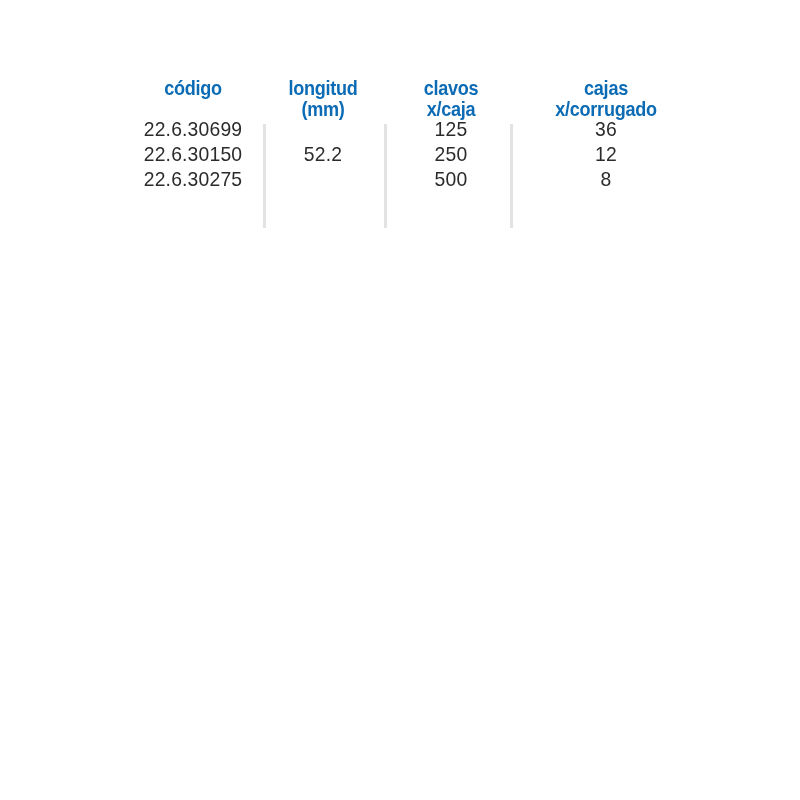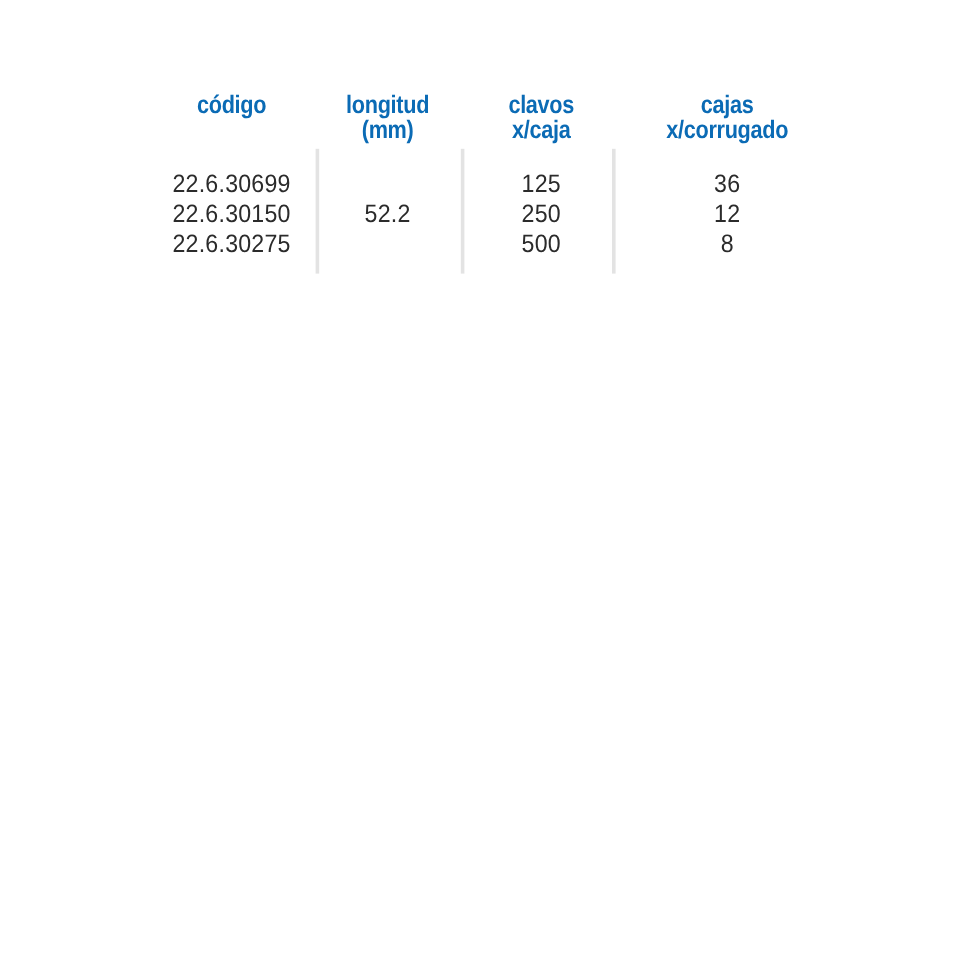--- a/index.html
+++ b/index.html
@@ -48,21 +48,21 @@
 
   .head-codigo     { left: 123px; top: 9px;  width: 140px; }
   .head-longitud   { left: 253px; top: 9px;  width: 140px; }
   .head-clavos     { left: 381px; top: 9px;  width: 140px; }
   .head-cajas      { left: 521px; top: 9px;  width: 170px; }
 
   
   .body-row {
     position: absolute;
     left: 0;
-    top: 141px;
+    top: 116px;
     width: 800px;
     height: 100px;
   }
   .data-col {
     position: absolute;
     top: 0;
     text-align: center;
     color: #2b2b2b;
     font-family: "Liberation Sans Narrow", "Liberation Sans", sans-serif;
     font-size: 21px;

